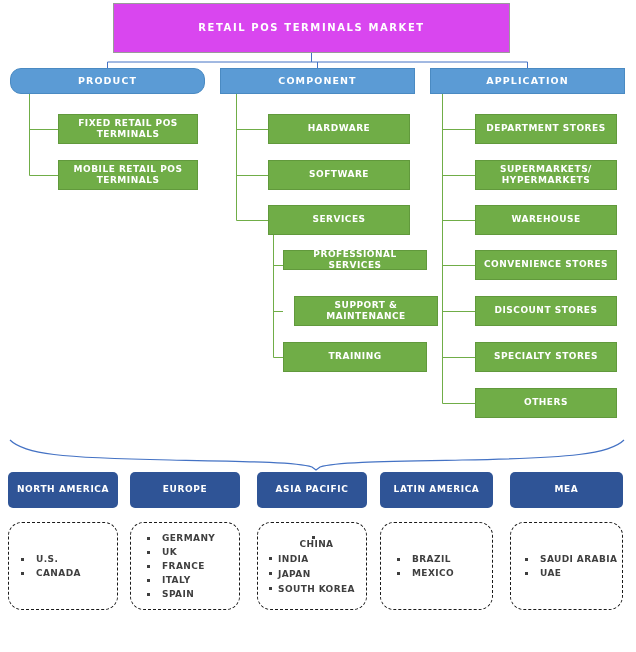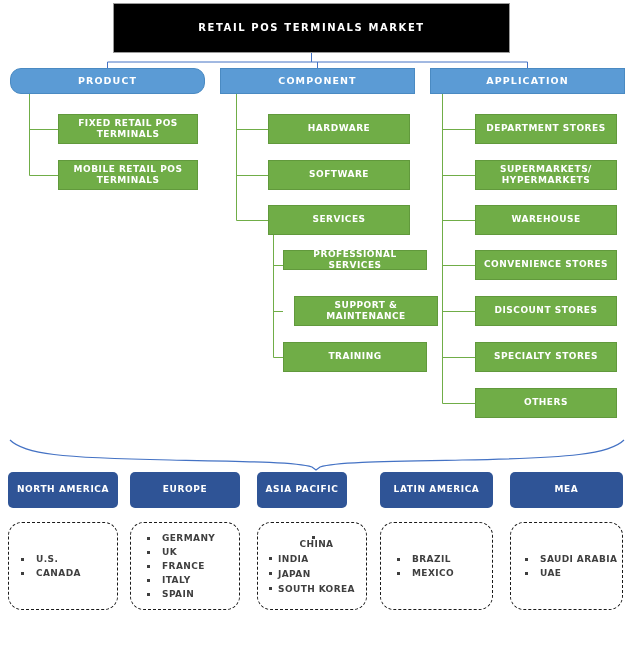--- a/index.html
+++ b/index.html
@@ -7,21 +7,21 @@
     position:relative;width:636px;height:652px;background:#ffffff;
     font-family:"DejaVu Sans","Liberation Sans",sans-serif;overflow:hidden;
   }
   .lines{position:absolute;left:0;top:0;width:636px;height:652px;z-index:0;}
   .box{
     position:absolute;display:flex;align-items:center;justify-content:center;
     text-align:center;color:#ffffff;font-weight:bold;z-index:1;box-sizing:border-box;
     line-height:1.25;
   }
   .root{
-    left:113px;top:3px;width:397px;height:50px;background:#000000;border:1px solid #9a9a9a;
+    left:113px;top:3px;width:397px;height:50px;background:#d946ef;border:1px solid #9a9a9a;
     font-size:10px;letter-spacing:1.6px;
   }
   .cat{
     top:68px;height:26px;width:195px;background:#5b9bd5;border:1px solid #4a8ac2;
     font-size:9.5px;letter-spacing:1.1px;
   }
   .green{
     background:#70ad47;border:1px solid #61993c;font-size:9px;letter-spacing:0.5px;
     padding:2px 4px;
   }
@@ -76,21 +76,21 @@
   <div class="box green" style="left:475px;top:114px;width:142px;height:30px;">DEPARTMENT STORES</div>
   <div class="box green" style="left:475px;top:160px;width:142px;height:30px;">SUPERMARKETS/ HYPERMARKETS</div>
   <div class="box green" style="left:475px;top:205px;width:142px;height:30px;">WAREHOUSE</div>
   <div class="box green" style="left:475px;top:250px;width:142px;height:30px;">CONVENIENCE STORES</div>
   <div class="box green" style="left:475px;top:296px;width:142px;height:30px;">DISCOUNT STORES</div>
   <div class="box green" style="left:475px;top:342px;width:142px;height:30px;">SPECIALTY STORES</div>
   <div class="box green" style="left:475px;top:388px;width:142px;height:30px;">OTHERS</div>
 
   <div class="box region" style="left:8px;width:110px;">NORTH AMERICA</div>
   <div class="box region" style="left:130px;width:110px;">EUROPE</div>
-  <div class="box region" style="left:257px;width:90px;">ASIA PACIFIC</div>
+  <div class="box region" style="left:257px;width:110px;">ASIA PACIFIC</div>
   <div class="box region" style="left:380px;width:113px;">LATIN AMERICA</div>
   <div class="box region" style="left:510px;width:113px;">MEA</div>
 
   <div class="dashed" style="left:8px;width:110px;">
     <div class="country-row">
         <span class="bullet"></span>
         <span>U.S.</span>
       </div>
     <div class="country-row">
         <span class="bullet"></span>

